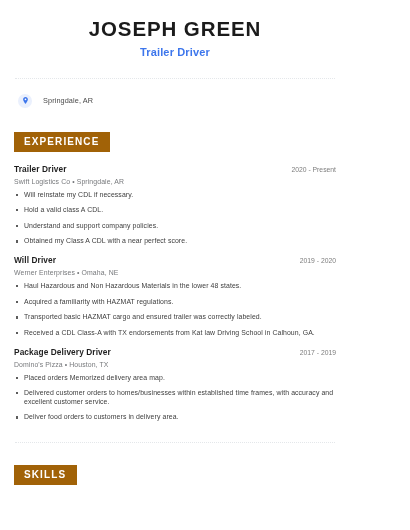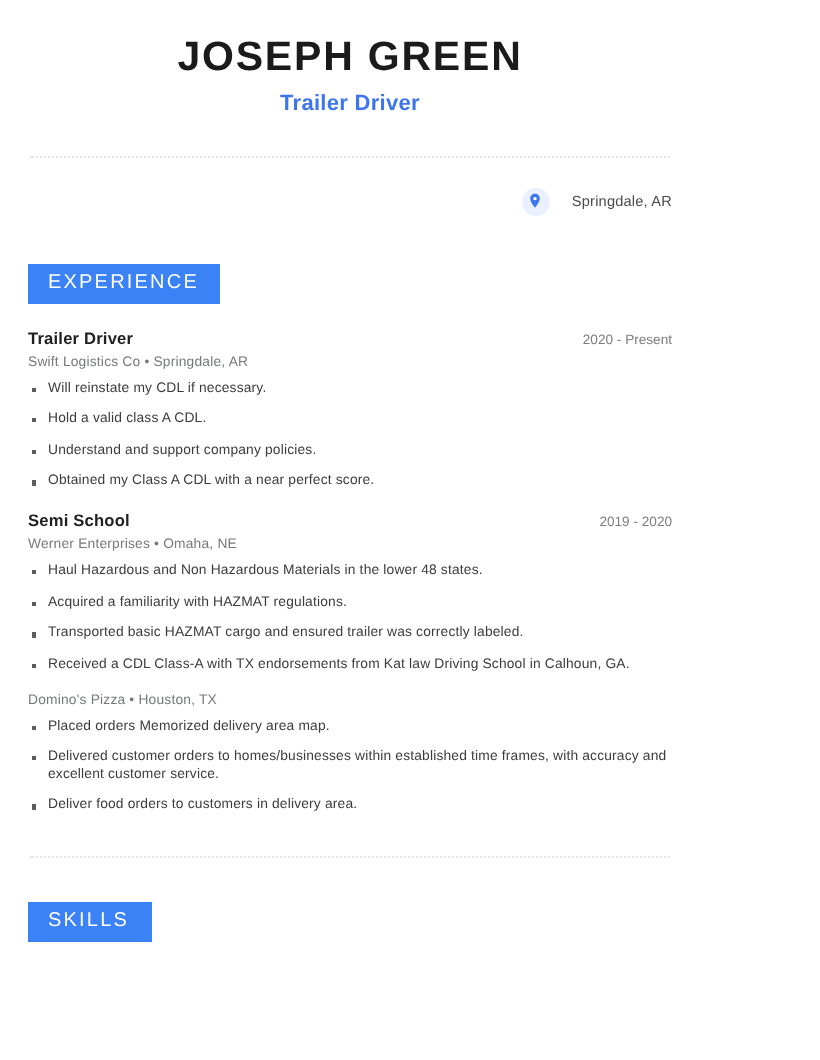--- a/index.html
+++ b/index.html
@@ -51,21 +51,20 @@
   
   .contact {
     margin-top: 13px;
     padding-left: 4px;
   }
   .contact-row {
     display: flex;
     align-items: center;
     height: 18px;
     margin-bottom: 6px;
-    justify-content: flex-end;
   }
   .contact-icon {
     width: 14px;
     height: 14px;
     border-radius: 50%;
     background: #eaf0fd;
     display: flex;
     align-items: center;
     justify-content: center;
     flex: 0 0 auto;
@@ -75,24 +74,24 @@
     margin-left: 11px;
     font-size: 7.3px;
     color: #4a4a4a;
     letter-spacing: 0.1px;
   }
 
   
   .section { margin-top: 21px; }
   .section-badge {
     display: inline-block;
-    background: #3b82f6;
+    background: #a16207;
     color: #ffffff;
     font-size: 10px;
-    font-weight: normal;
+    font-weight: bold;
     letter-spacing: 1.1px;
     padding: 5px 11px 5px 10px;
     line-height: 1;
   }
 
   
   .jobs { margin-top: 12px; }
   .job { margin-bottom: 9px; }
   .job-head {
     display: flex;
@@ -183,33 +182,37 @@
         <ul class="bullets">
           <li>Will reinstate my CDL if necessary.</li>
           <li>Hold a valid class A CDL.</li>
           <li>Understand and support company policies.</li>
           <li>Obtained my Class A CDL with a near perfect score.</li>
         </ul>
       </div>
 
       <div class="job">
         <div class="job-head">
-          <span class="job-role">Semi School</span>
+          <span class="job-role">Will Driver</span>
           <span class="job-dates">2019 - 2020</span>
         </div>
         <div class="job-company">Werner Enterprises • Omaha, NE</div>
         <ul class="bullets">
           <li>Haul Hazardous and Non Hazardous Materials in the lower 48 states.</li>
           <li>Acquired a familiarity with HAZMAT regulations.</li>
           <li>Transported basic HAZMAT cargo and ensured trailer was correctly labeled.</li>
           <li>Received a CDL Class-A with TX endorsements from Kat law Driving School in Calhoun, GA.</li>
         </ul>
       </div>
 
       <div class="job">
+        <div class="job-head">
+          <span class="job-role">Package Delivery Driver</span>
+          <span class="job-dates">2017 - 2019</span>
+        </div>
         <div class="job-company">Domino's Pizza • Houston, TX</div>
         <ul class="bullets">
           <li>Placed orders Memorized delivery area map.</li>
           <li>Delivered customer orders to homes/businesses within established time frames, with accuracy and excellent customer service.</li>
           <li>Deliver food orders to customers in delivery area.</li>
         </ul>
       </div>
 
     </div>
   </div>

